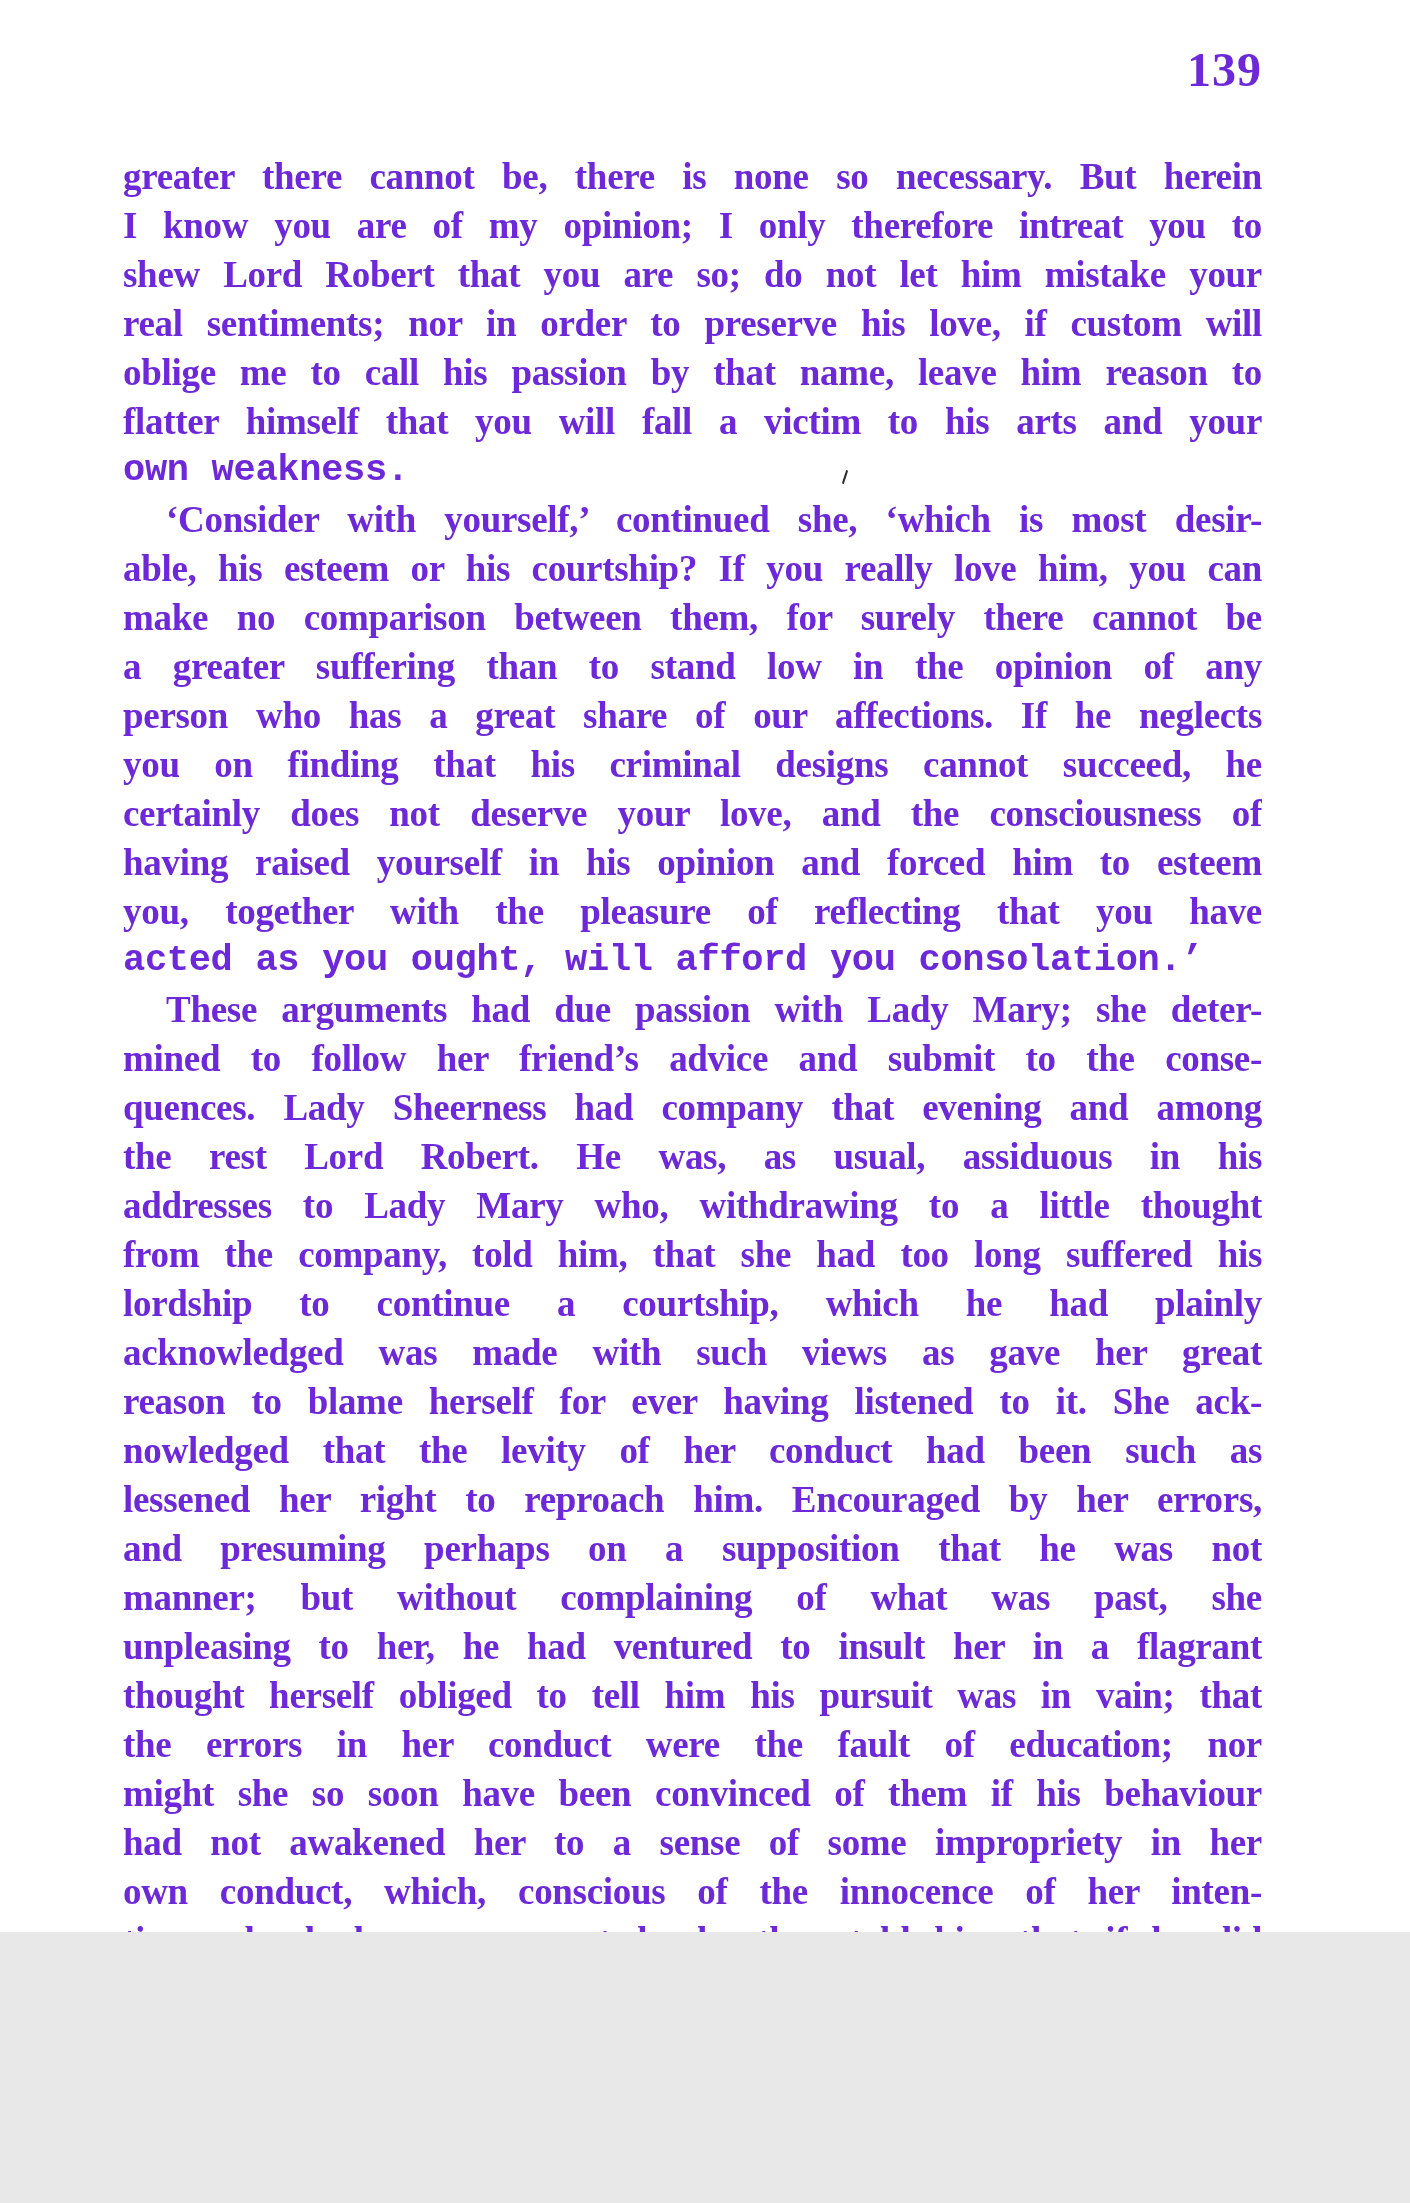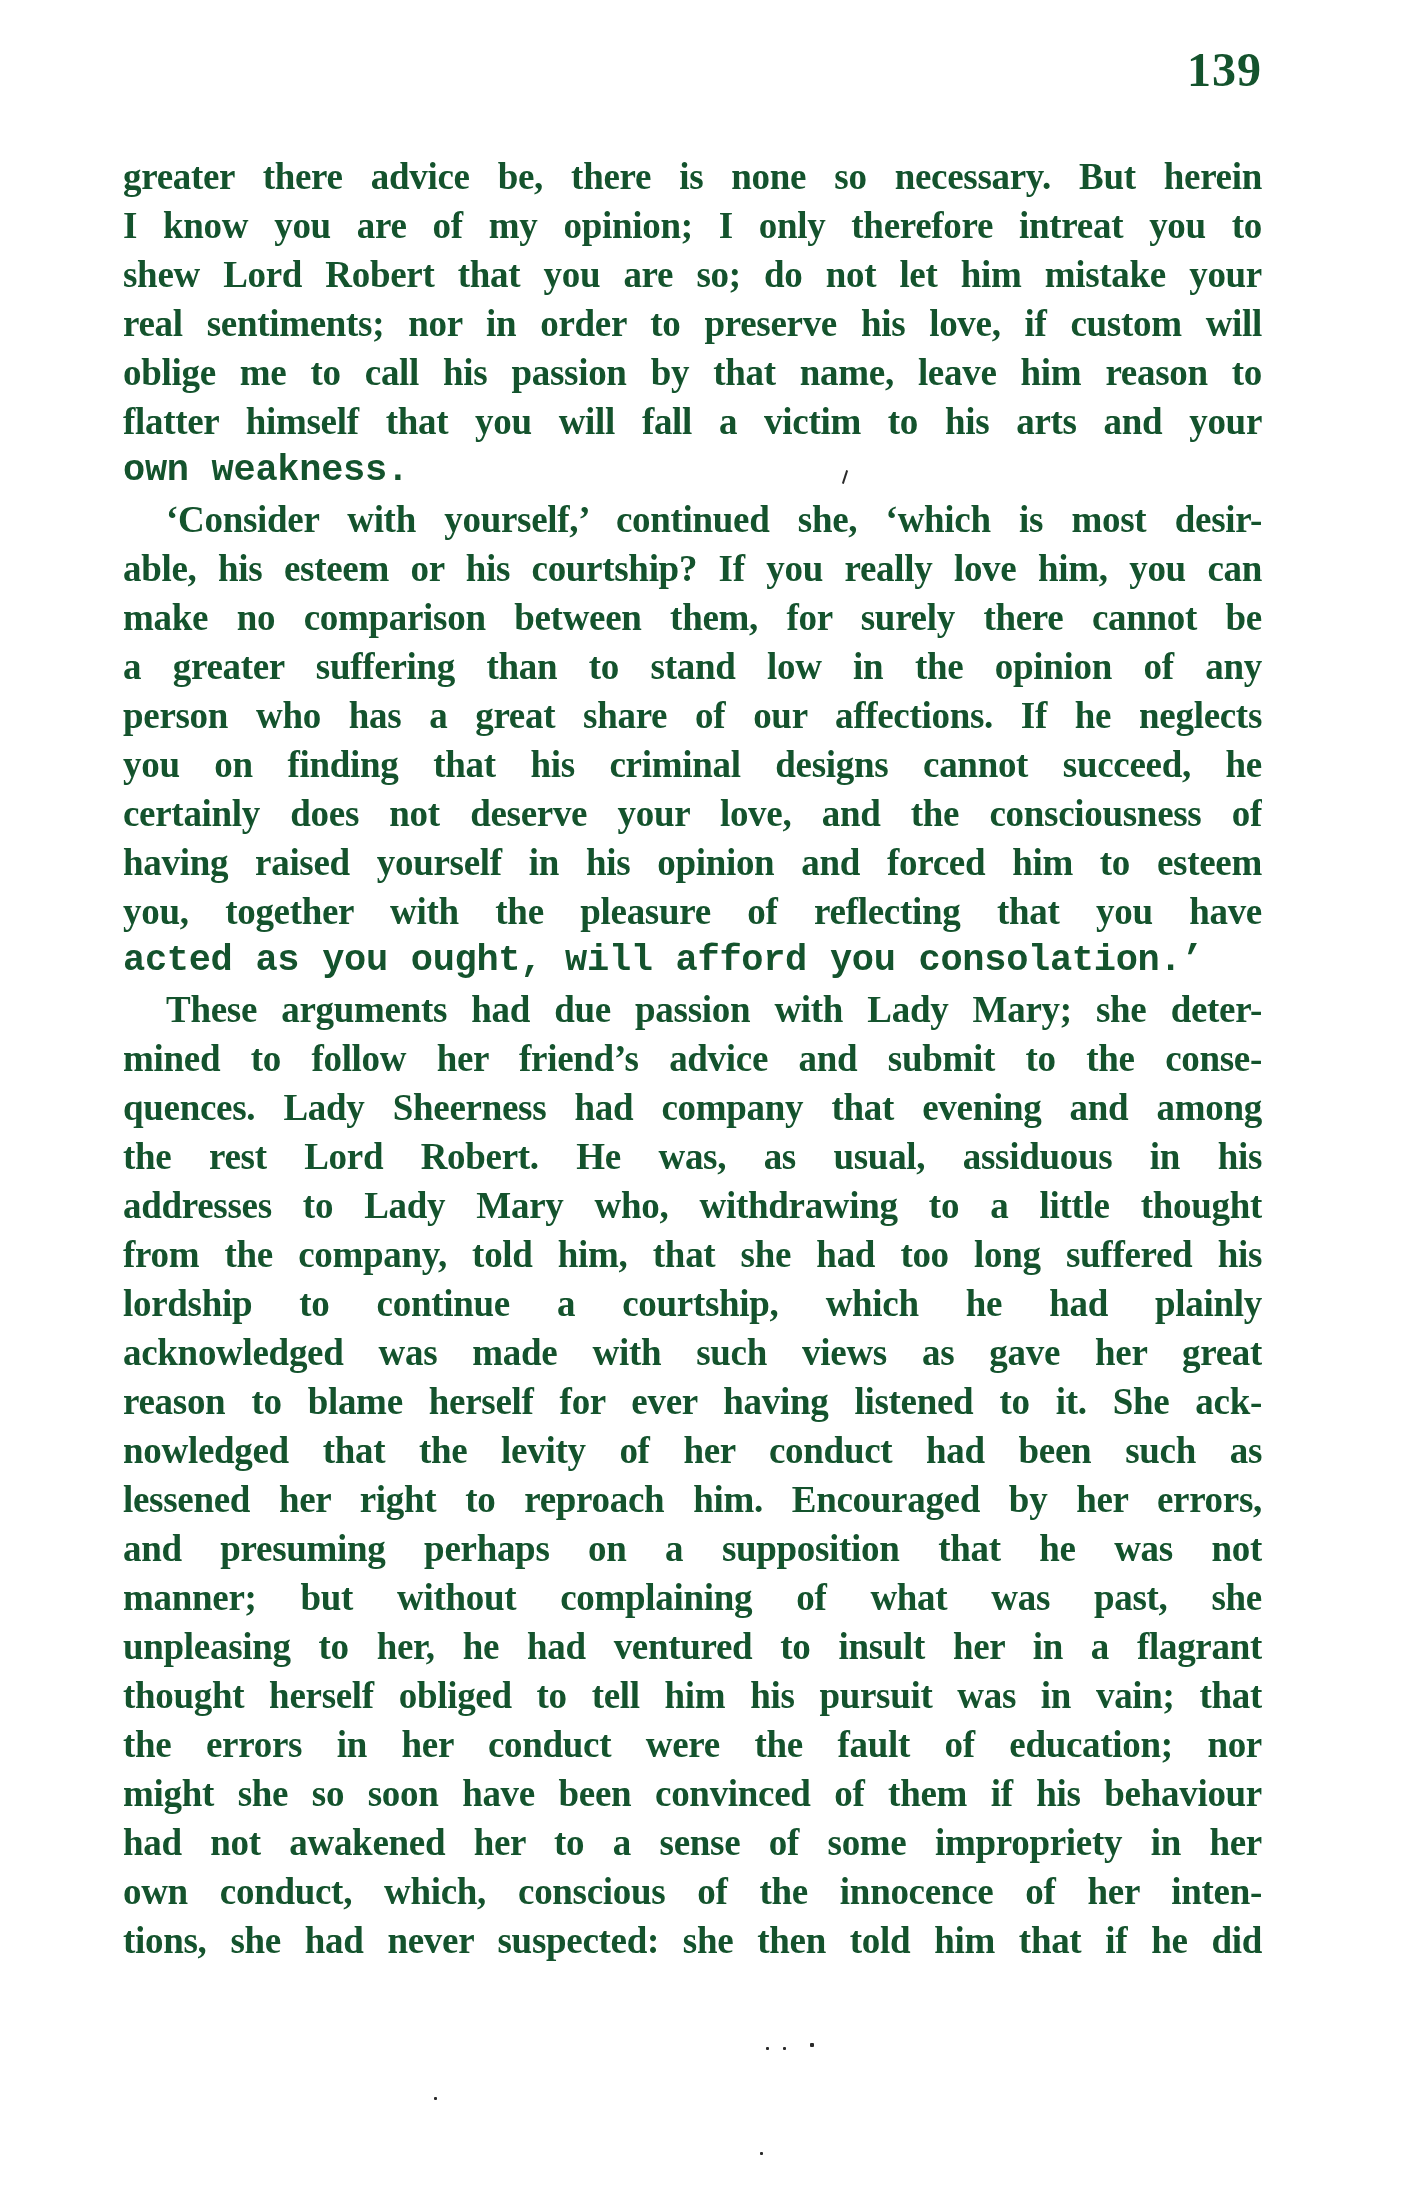--- a/index.html
+++ b/index.html
@@ -3,25 +3,25 @@
 <meta charset="utf-8">
 <style>
   html, body {
     margin: 0;
     padding: 0;
     background: #e8e8e8;
   }
   .sheet {
     position: relative;
     width: 1410px;
-    height: 2203px;
+    height: 1932px;
     background: #ffffff;
     overflow: hidden;
     font-family: "Liberation Serif", "DejaVu Serif", serif;
-    color: #14532d;
+    color: #6d28d9;
     -webkit-font-smoothing: antialiased;
   }
   .page-number {
     position: absolute;
     top: 46px;
     right: 148px;
     font-size: 48px;
     line-height: 1;
     font-weight: 700;
     letter-spacing: 1px;
@@ -59,21 +59,21 @@
   .speck.dot { width: 3px; height: 3px; border-radius: 1px; }
   .speck.slash { width: 2px; height: 14px; transform: rotate(18deg); }
 </style>
 </head>
 <body>
 
 <div class="sheet">
   <div class="page-number">139</div>
 
   <div class="page-body">
-      <div class="line justified">greater there advice be, there is none so necessary. But herein</div>
+      <div class="line justified">greater there cannot be, there is none so necessary. But herein</div>
       <div class="line justified">I know you are of my opinion; I only therefore intreat you to</div>
       <div class="line justified">shew Lord Robert that you are so; do not let him mistake your</div>
       <div class="line justified">real sentiments; nor in order to preserve his love, if custom will</div>
       <div class="line justified">oblige me to call his passion by that name, leave him reason to</div>
       <div class="line justified">flatter himself that you will fall a victim to his arts and your</div>
       <div class="line para-end">own weakness.</div>
       <div class="line justified indent">‘Consider with yourself,’ continued she, ‘which is most desir-</div>
       <div class="line justified">able, his esteem or his courtship? If you really love him, you can</div>
       <div class="line justified">make no comparison between them, for surely there cannot be</div>
       <div class="line justified">a greater suffering than to stand low in the opinion of any</div>

